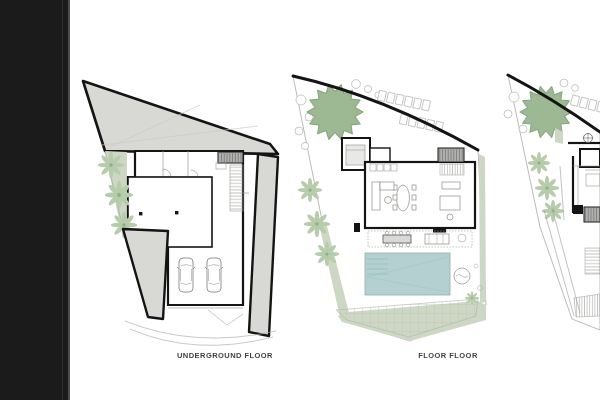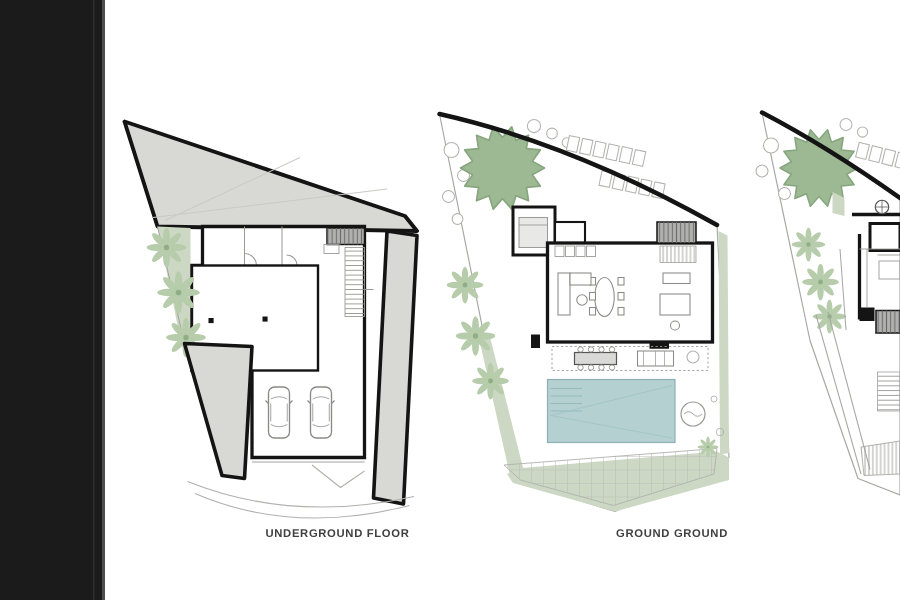--- a/index.html
+++ b/index.html
@@ -286,14 +286,14 @@
     </g>
     <g stroke="#a8a9a5" stroke-width="0.7" fill="none">
       <path d="M44,140 L74,246 M52,138 L80,243 M60,96 L64,150"></path>
     </g>
     <rect x="85" y="178" width="15" height="26" fill="url(#rh)" stroke="#9b9c98" stroke-width="0.5"></rect>
     <polygon points="74,228 100,224 100,246 76,247" fill="url(#hv2)" stroke="#a8a9a5" stroke-width="0.6"></polygon>
     <path d="M8,5 Q52,28 100,62" fill="none" stroke="#141414" stroke-width="3" stroke-linecap="round"></path>
   </svg>
 
   <div class="caption cap-underground">UNDERGROUND FLOOR</div>
-  <div class="caption cap-ground">GROUND GROUND</div>
+  <div class="caption cap-ground">FLOOR FLOOR</div>
 </div>
 
 </body></html>

